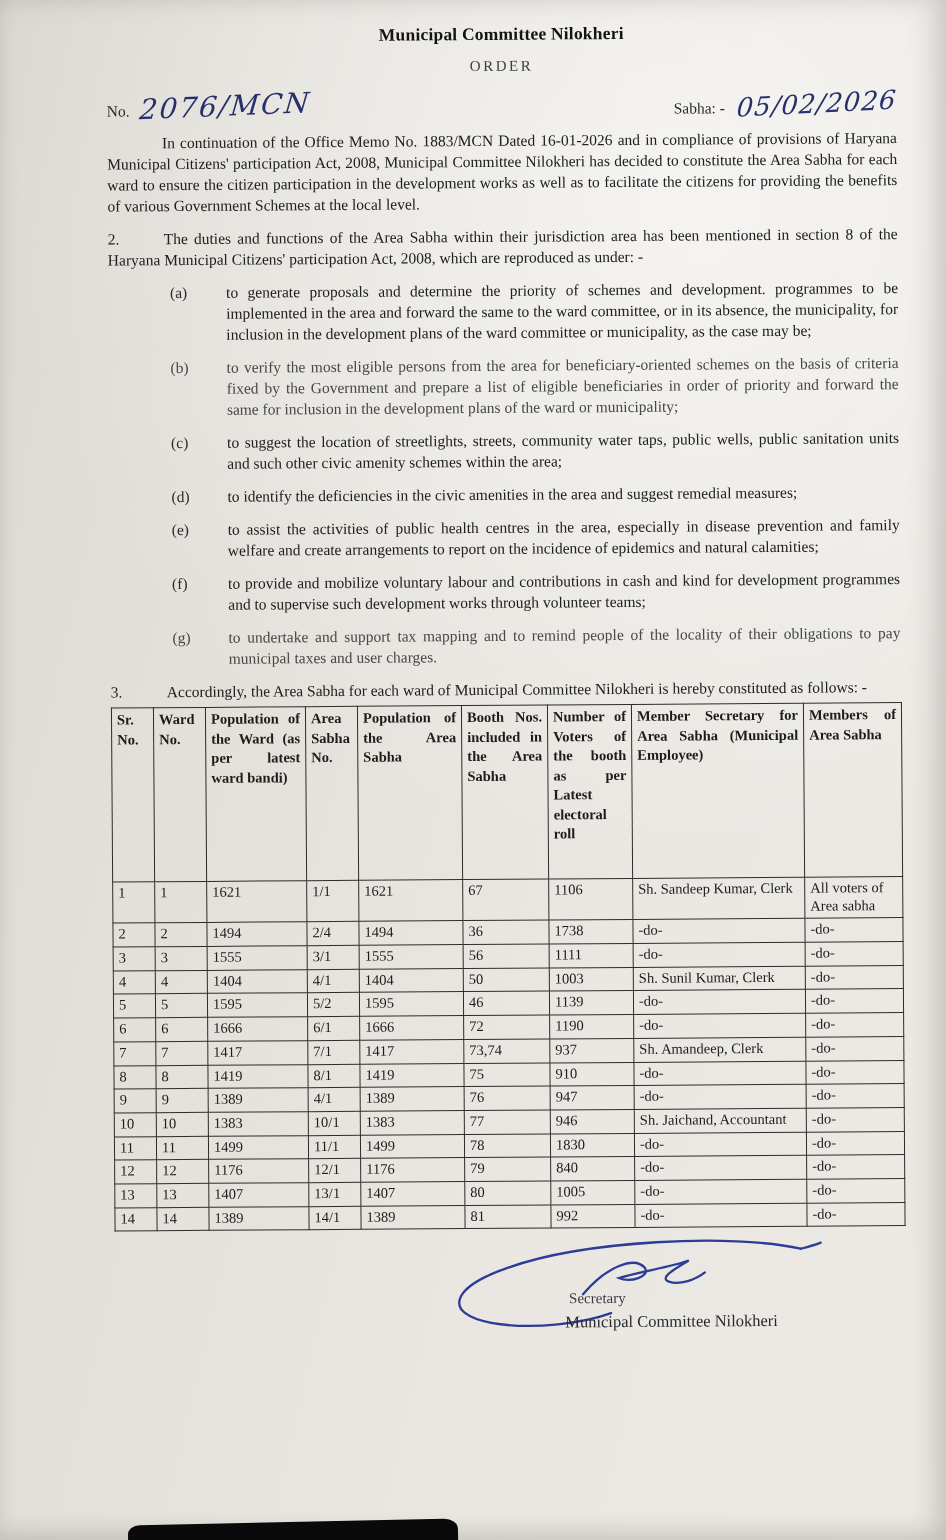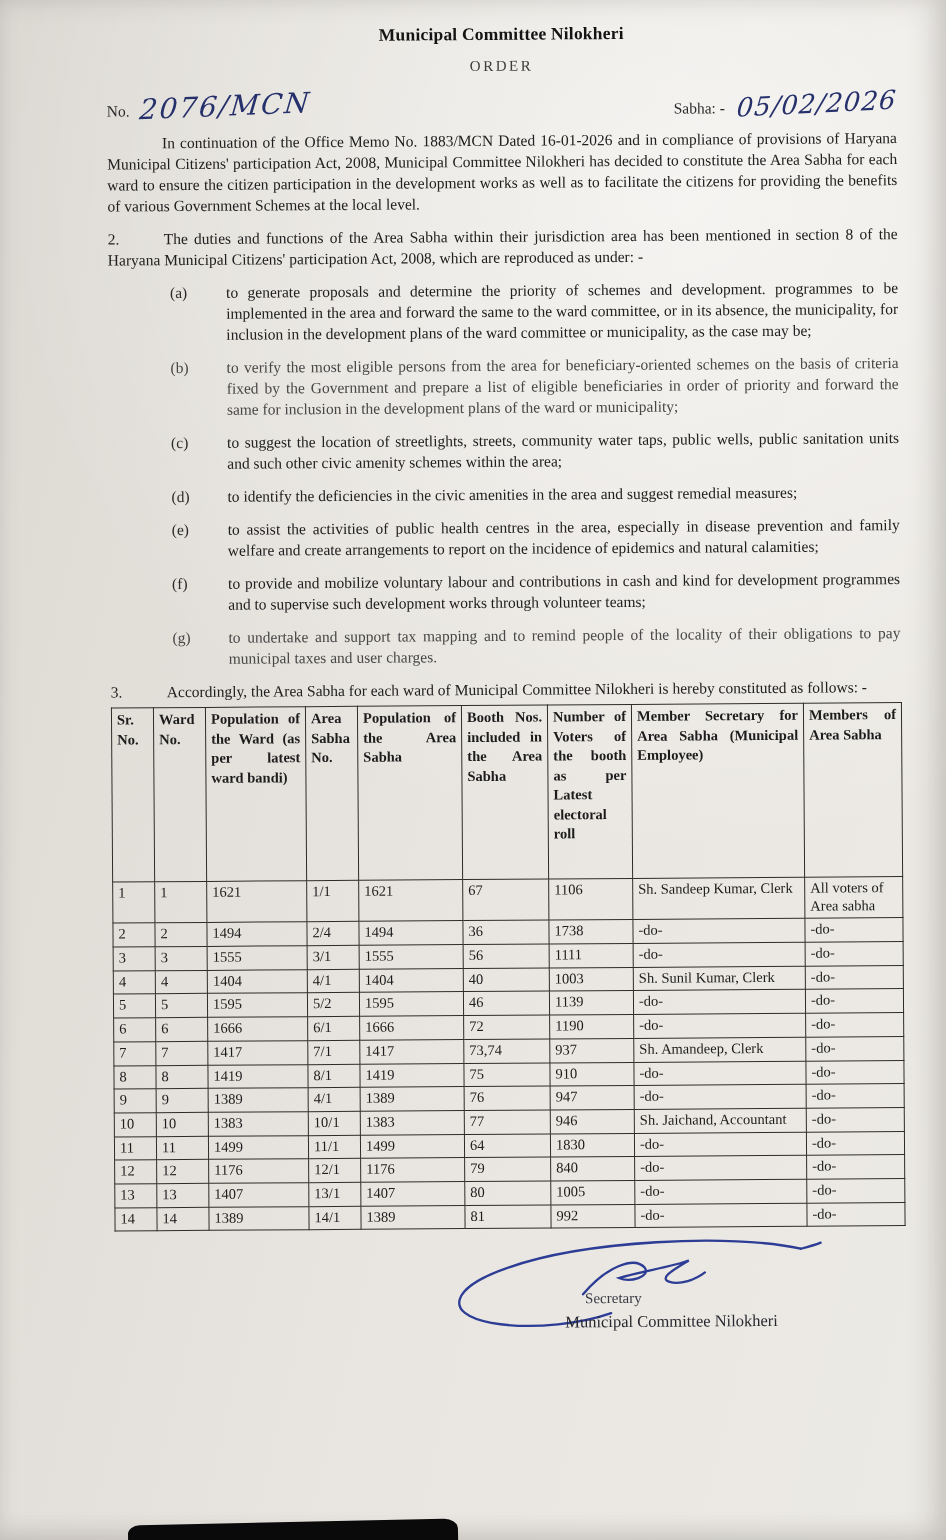--- a/index.html
+++ b/index.html
@@ -63,21 +63,21 @@
   }
   table.sabha th, table.sabha td{
     border:1.2px solid #2e2c29;vertical-align:top;text-align:left;
     padding:2px 5px 3px;line-height:1.22;overflow:hidden;
   }
   table.sabha th{
     font-weight:bold;height:168px;text-align:justify;line-height:1.35;
   }
   .sig-block{position:relative;height:132px;margin-top:2px;}
   .sig-svg{position:absolute;left:318px;top:4px;}
-  .sig-role{position:absolute;left:470px;top:60px;font-size:15px;color:#3a3a42;}
+  .sig-role{position:absolute;left:454px;top:60px;font-size:15px;color:#3a3a42;}
   .sig-org{position:absolute;left:450px;top:82px;font-size:16.5px;color:#27272e;}
 </style>
 </head>
 <body>
 
 <div class="paper"></div>
 
 <div class="content">
 
   <h1 class="title">Municipal Committee Nilokheri</h1>
@@ -185,21 +185,21 @@
           <td>1111</td>
           <td>-do-</td>
           <td>-do-</td>
         </tr>
         <tr>
           <td>4</td>
           <td>4</td>
           <td>1404</td>
           <td>4/1</td>
           <td>1404</td>
-          <td>40</td>
+          <td>50</td>
           <td>1003</td>
           <td>Sh. Sunil Kumar, Clerk</td>
           <td>-do-</td>
         </tr>
         <tr>
           <td>5</td>
           <td>5</td>
           <td>1595</td>
           <td>5/2</td>
           <td>1595</td>
@@ -262,21 +262,21 @@
           <td>946</td>
           <td>Sh. Jaichand, Accountant</td>
           <td>-do-</td>
         </tr>
         <tr>
           <td>11</td>
           <td>11</td>
           <td>1499</td>
           <td>11/1</td>
           <td>1499</td>
-          <td>64</td>
+          <td>78</td>
           <td>1830</td>
           <td>-do-</td>
           <td>-do-</td>
         </tr>
         <tr>
           <td>12</td>
           <td>12</td>
           <td>1176</td>
           <td>12/1</td>
           <td>1176</td>

